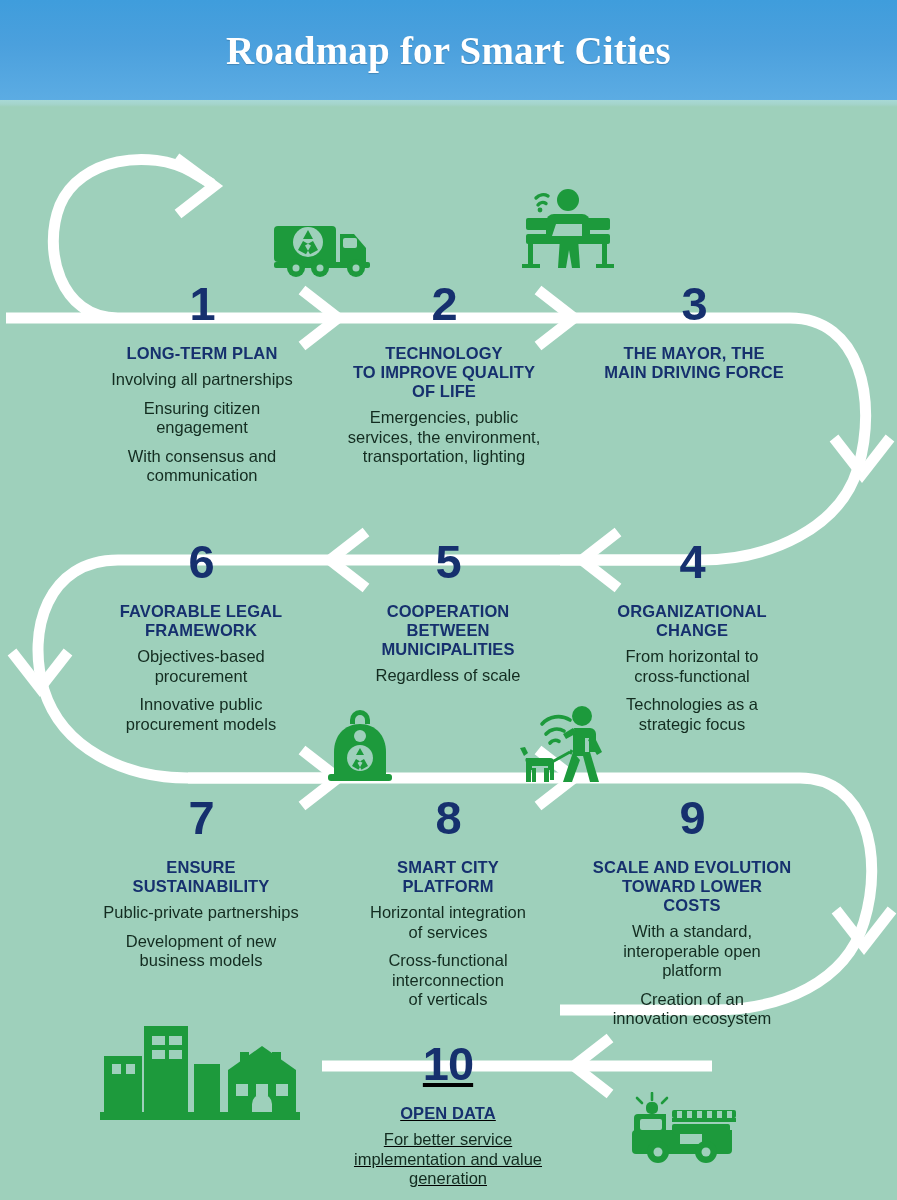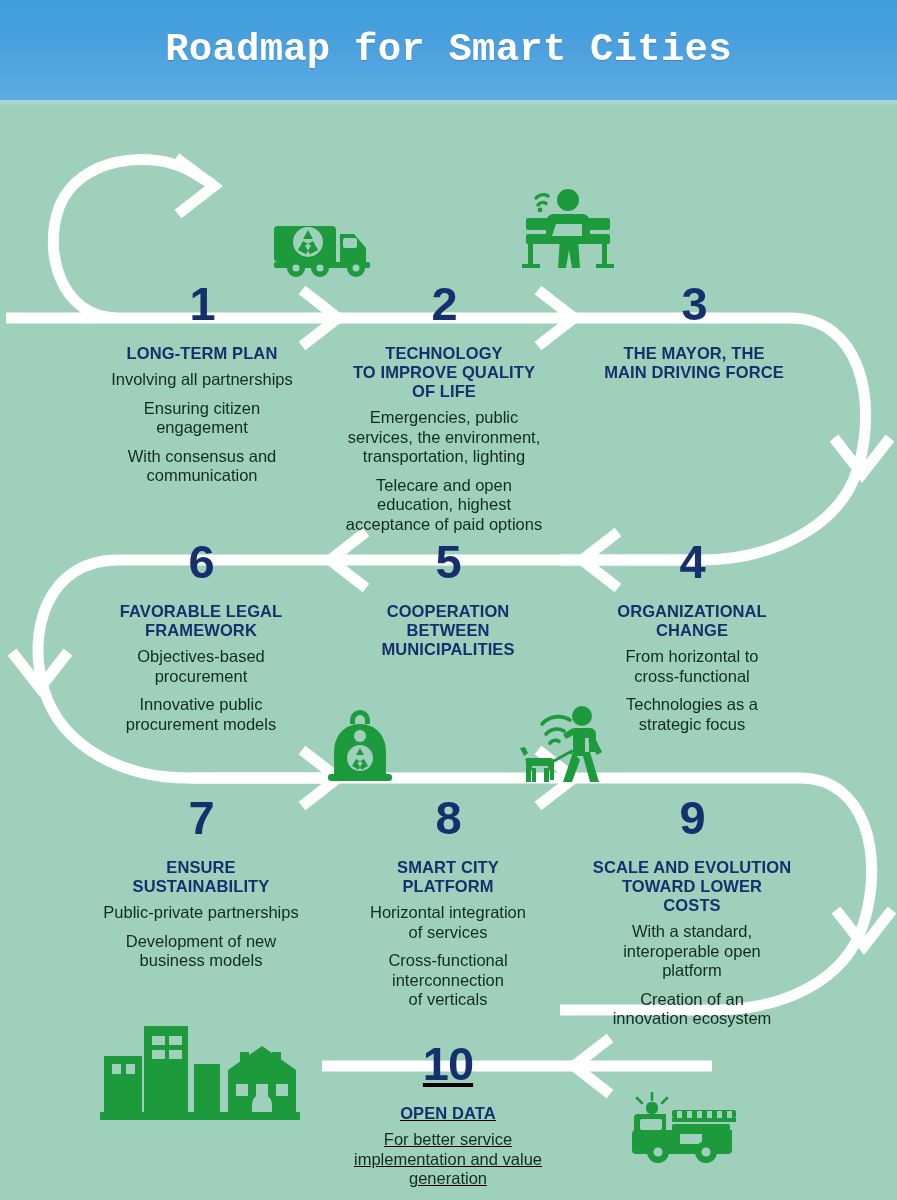--- a/index.html
+++ b/index.html
@@ -12,21 +12,21 @@
 
   
   .header{
     position:absolute;left:0;top:0;width:897px;height:100px;
     background:linear-gradient(180deg,#3f9ddc 0%,#4ba0dd 45%,#5cace3 100%);
     display:flex;align-items:center;justify-content:center;
   }
   .header-title{
     color:#ffffff;font-size:39px;font-weight:bold;letter-spacing:.2px;
     text-shadow:0 1px 1px rgba(0,0,0,.18);
-    font-family:Liberation Mono, monospace;
+    font-family:Liberation Serif, serif;
   }
   .header-shadow{
     position:absolute;left:0;top:100px;width:897px;height:7px;
     background:linear-gradient(180deg,#a8d9d6 0%,#a4d4cb 60%,#9ed0bb 100%);
   }
 
   
   .flowlayer{position:absolute;left:0;top:0;width:897px;height:1200px;}
 
   
@@ -234,41 +234,43 @@
       <div class="step-line">Ensuring citizen<br>engagement</div>
       <div class="step-line">With consensus and<br>communication</div>
     </div>
   </div>
 
   <div class="step" style="left:328px;top:282px;width:232px;">
     <div class="step-num">2</div>
     <div class="step-title">TECHNOLOGY<br>TO IMPROVE QUALITY<br>OF LIFE</div>
     <div class="step-body">
       <div class="step-line">Emergencies, public<br>services, the environment,<br>transportation, lighting</div>
-      <div class="step-line">Telecare and open<br>education, highest<br>acceptance of paid options</div>
     </div>
   </div>
 
   <div class="step" style="left:578px;top:282px;width:232px;">
     <div class="step-num">3</div>
     <div class="step-title">THE MAYOR, THE<br>MAIN DRIVING FORCE</div>
   </div>
 
   <div class="step" style="left:584px;top:540px;width:216px;">
     <div class="step-num">4</div>
     <div class="step-title">ORGANIZATIONAL<br>CHANGE</div>
     <div class="step-body">
       <div class="step-line">From horizontal to<br>cross-functional</div>
       <div class="step-line">Technologies as a<br>strategic focus</div>
     </div>
   </div>
 
   <div class="step" style="left:336px;top:540px;width:224px;">
     <div class="step-num">5</div>
     <div class="step-title">COOPERATION<br>BETWEEN<br>MUNICIPALITIES</div>
+    <div class="step-body">
+      <div class="step-line">Regardless of scale</div>
+    </div>
   </div>
 
   <div class="step" style="left:86px;top:540px;width:230px;">
     <div class="step-num">6</div>
     <div class="step-title">FAVORABLE LEGAL<br>FRAMEWORK</div>
     <div class="step-body">
       <div class="step-line">Objectives-based<br>procurement</div>
       <div class="step-line">Innovative public<br>procurement models</div>
     </div>
   </div>

